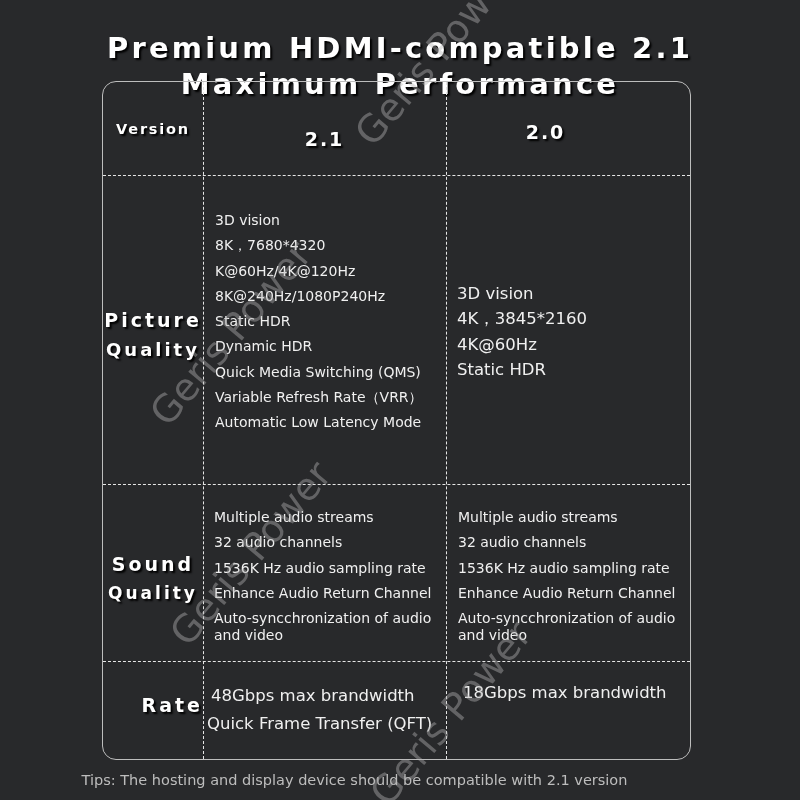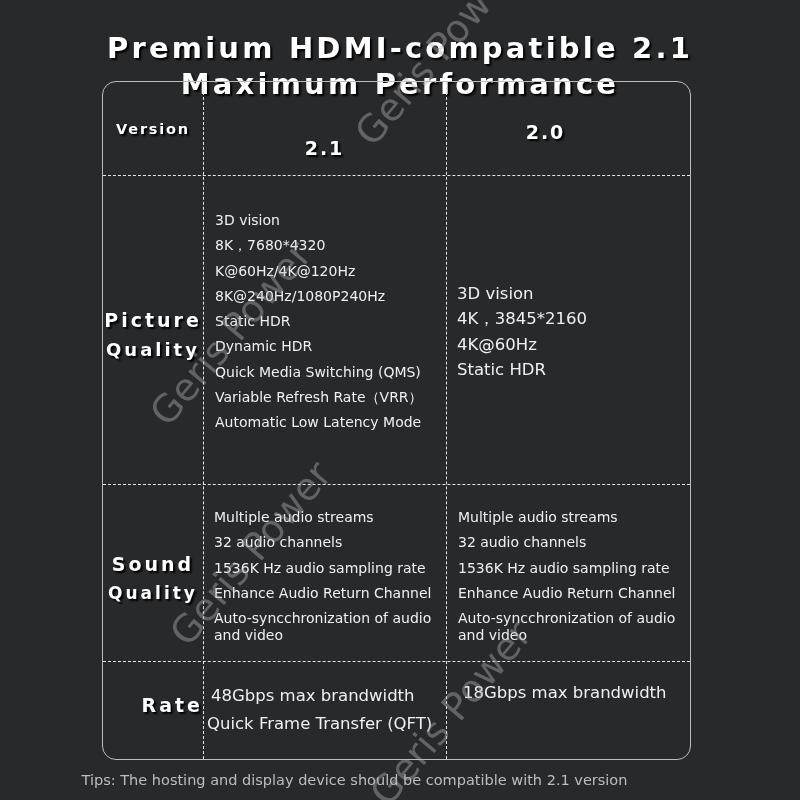--- a/index.html
+++ b/index.html
@@ -106,21 +106,21 @@
 <div class="title l2">Maximum Performance</div>
 
 <div class="table">
   <div class="vline" style="left:100px;"></div>
   <div class="vline" style="left:343px;"></div>
   <div class="hline" style="top:93px;"></div>
   <div class="hline" style="top:402px;"></div>
   <div class="hline" style="top:579px;"></div>
 
   <div class="rowlabel" style="top:39px;font-size:14.5px;letter-spacing:1.8px;">Version</div>
-  <div class="ver" style="left:100px;width:243px;top:55px;">2.1</div>
+  <div class="ver" style="left:100px;width:243px;top:46px;">2.1</div>
   <div class="ver" style="left:343px;width:199px;top:39px;">2.0</div>
 
   <div class="rowlabel" style="top:224px;font-size:19px;line-height:29px;">
     <span style="display:block">Picture</span>
     <span style="display:block;font-size:18px;">Quality</span>
   </div>
   <div class="cell" style="left:112px;top:126px;font-size:14px;line-height:25.3px;">
     <span class="line">3D vision</span>
     <span class="line">8K，7680*4320</span>
     <span class="line">K@60Hz/4K@120Hz</span>

